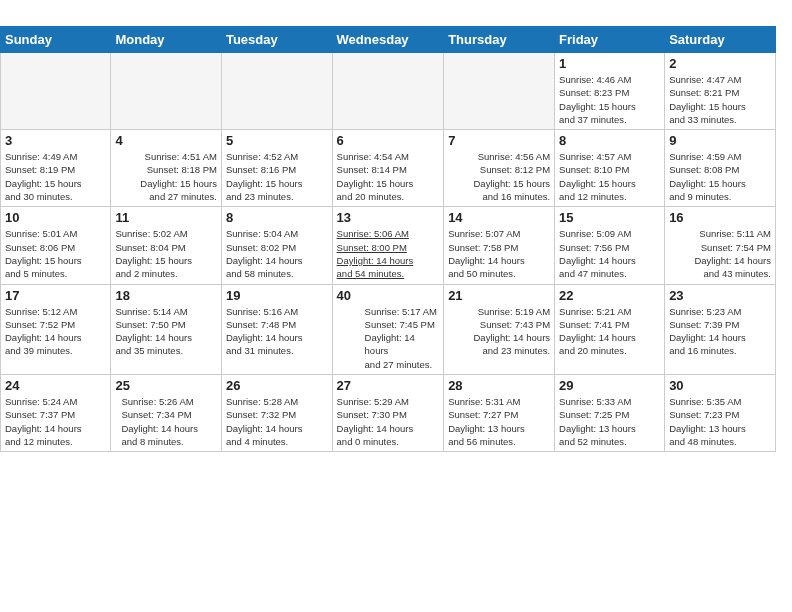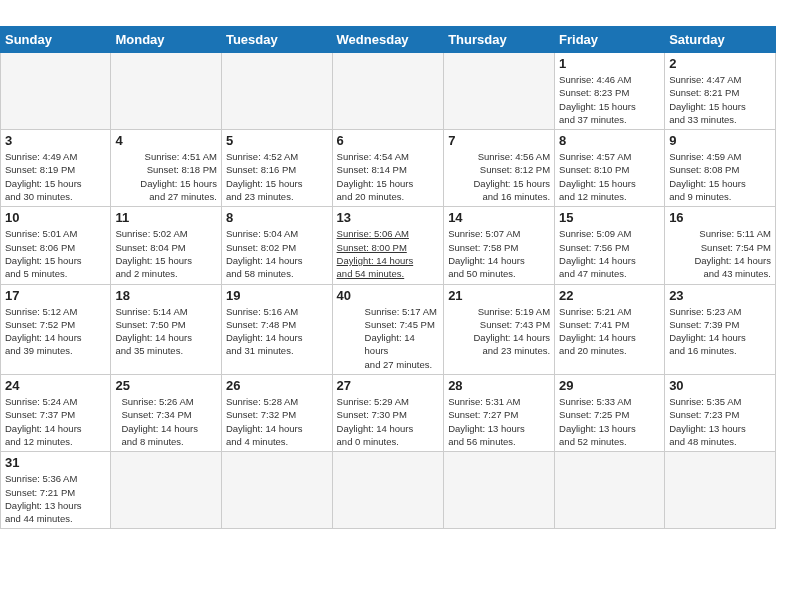--- a/index.html
+++ b/index.html
@@ -333,30 +333,15 @@
 and 52 minutes.</div>
           </td>
           <td>
             <span class="day-number">30</span>
             <div class="day-info" style="white-space: pre-line;">Sunrise: 5:35 AM
 Sunset: 7:23 PM
 Daylight: 13 hours
 and 48 minutes.</div>
           </td>
         </tr>
-        <tr class="last-row">
-          <td>
-            <span class="day-number">31</span>
-            <div class="day-info" style="white-space: pre-line;">Sunrise: 5:36 AM
-Sunset: 7:21 PM
-Daylight: 13 hours
-and 44 minutes.</div>
-          </td>
-          <td class="empty"></td>
-          <td class="empty"></td>
-          <td class="empty"></td>
-          <td class="empty"></td>
-          <td class="empty"></td>
-          <td class="empty"></td>
-        </tr>
       </tbody>
   </table>
 </div>
 
 </body></html>

